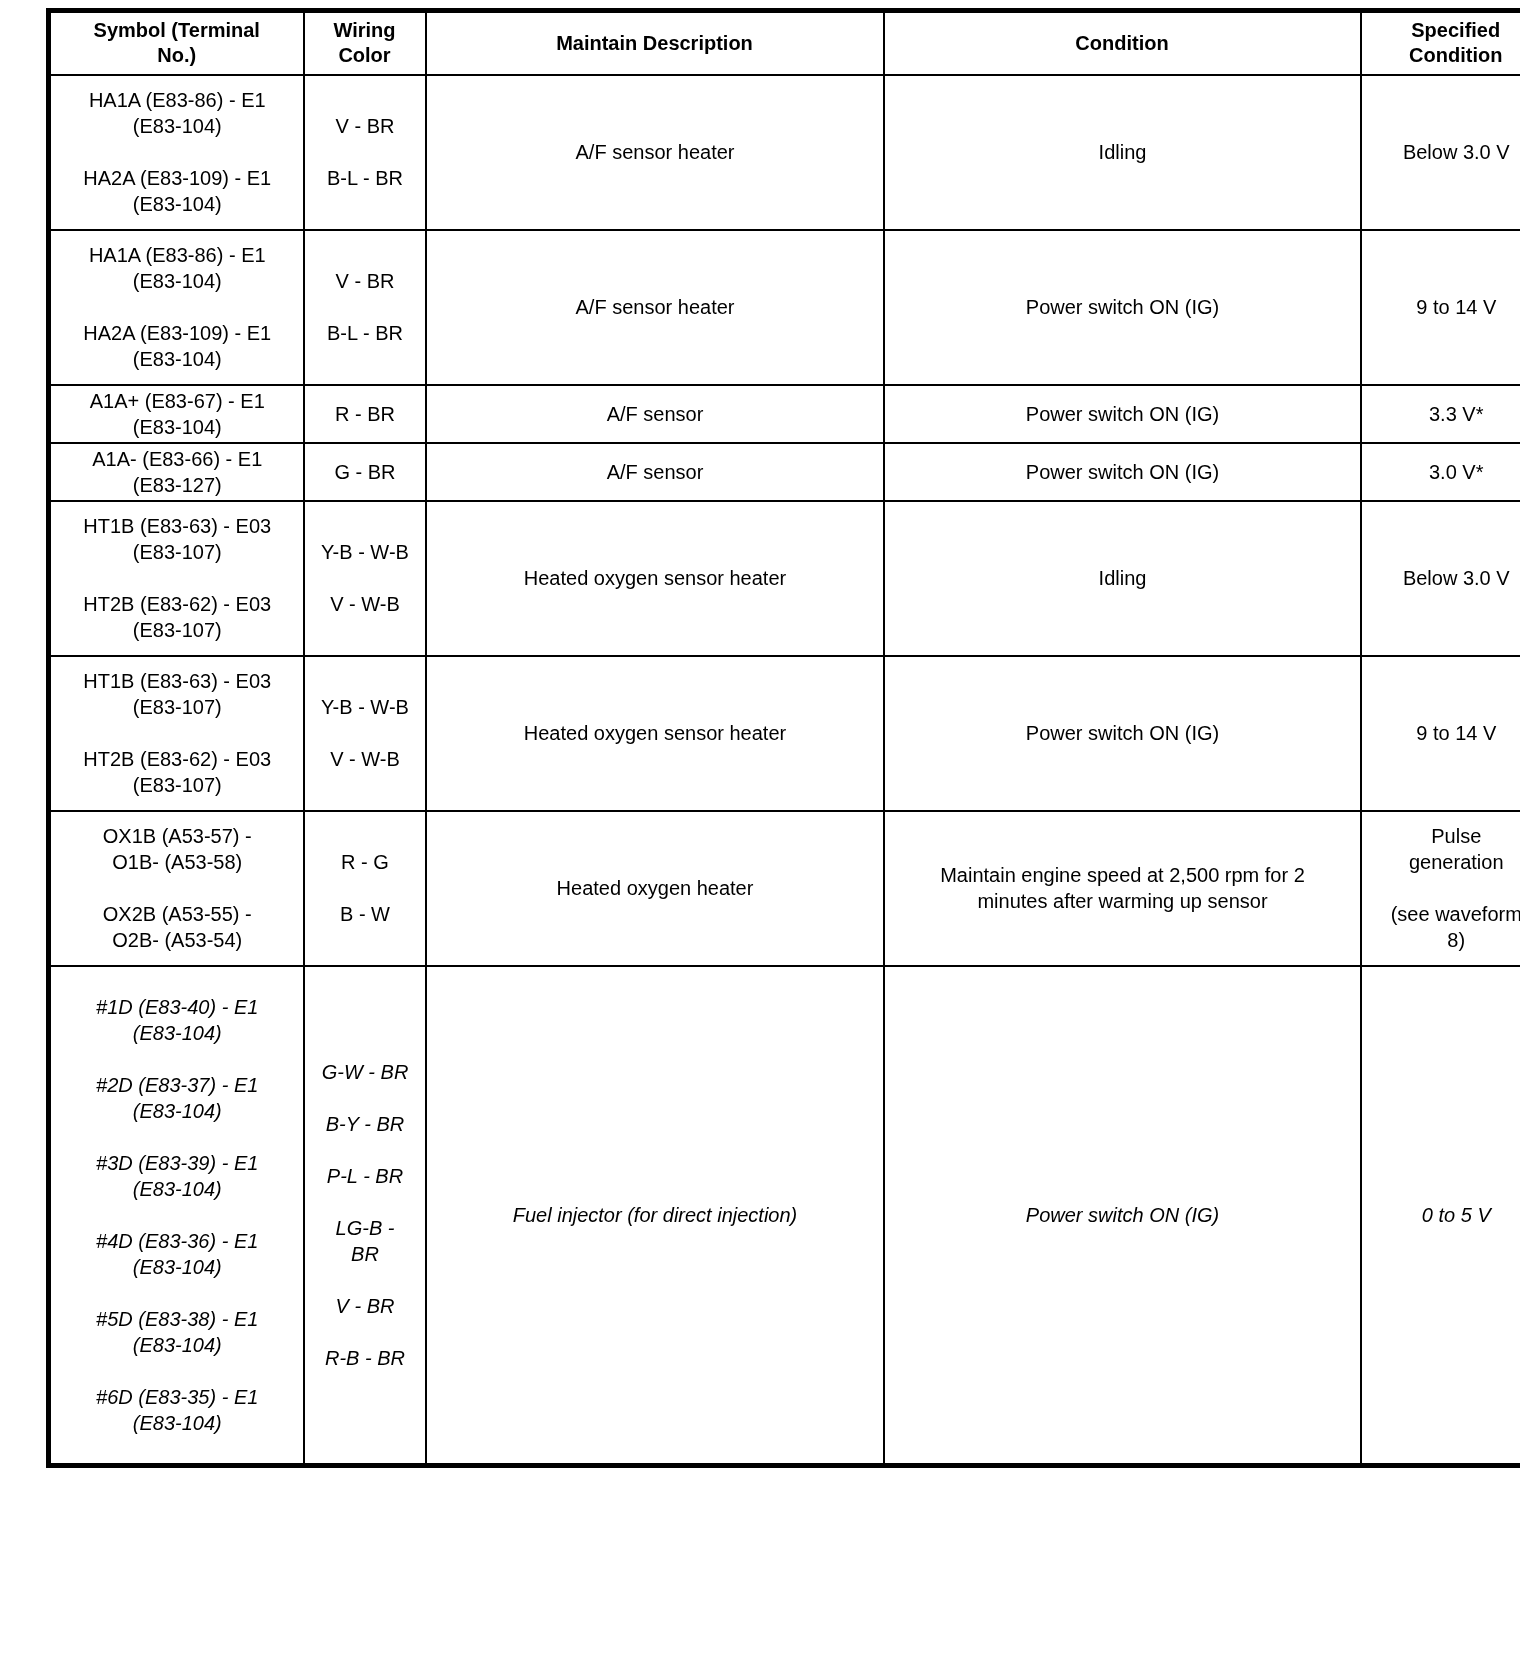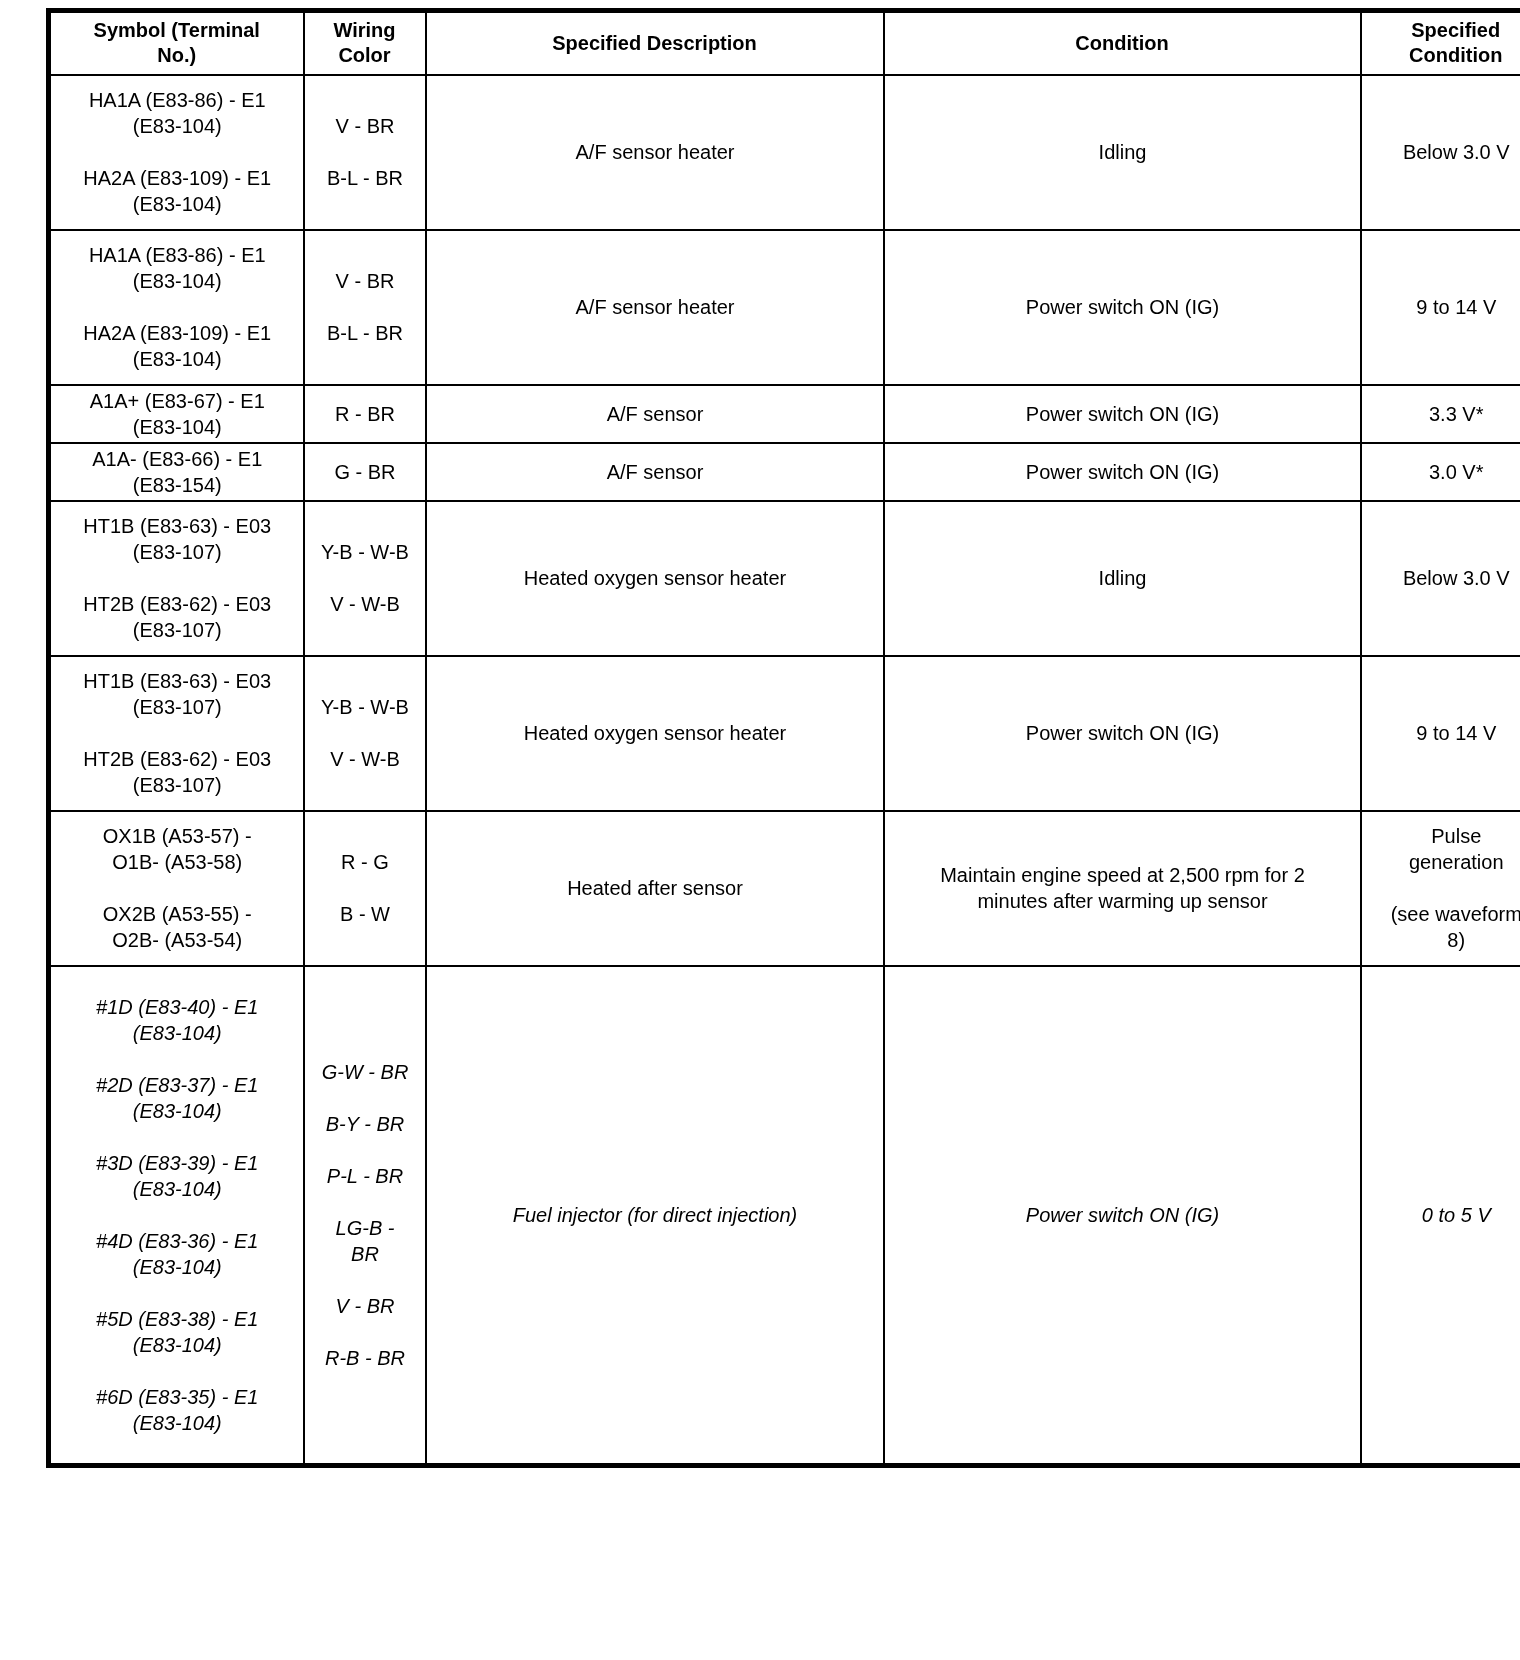--- a/index.html
+++ b/index.html
@@ -70,21 +70,21 @@
       <col class="c-description">
       <col class="c-condition">
       <col class="c-specified">
     </colgroup>
     <thead>
       <tr class="h-head">
         <th>Symbol (Terminal
 No.)</th>
         <th>Wiring
 Color</th>
-        <th>Specified Description</th>
+        <th>Maintain Description</th>
         <th>Condition</th>
         <th>Specified
 Condition</th>
       </tr>
     </thead>
     <tbody>
       <tr class="h-tall">
         <td>HA1A (E83-86) - E1
 (E83-104)
 
@@ -113,21 +113,21 @@
       <tr class="h-med">
         <td>A1A+ (E83-67) - E1
 (E83-104)</td>
         <td>R - BR</td>
         <td>A/F sensor</td>
         <td>Power switch ON (IG)</td>
         <td>3.3 V*</td>
       </tr>
       <tr class="h-med">
         <td>A1A- (E83-66) - E1
-(E83-154)</td>
+(E83-127)</td>
         <td>G - BR</td>
         <td>A/F sensor</td>
         <td>Power switch ON (IG)</td>
         <td>3.0 V*</td>
       </tr>
       <tr class="h-tall">
         <td>HT1B (E83-63) - E03
 (E83-107)
 
 HT2B (E83-62) - E03
@@ -154,21 +154,21 @@
       </tr>
       <tr class="h-tall">
         <td>OX1B (A53-57) -
 O1B- (A53-58)
 
 OX2B (A53-55) -
 O2B- (A53-54)</td>
         <td>R - G
 
 B - W</td>
-        <td>Heated after sensor</td>
+        <td>Heated oxygen heater</td>
         <td>Maintain engine speed at 2,500 rpm for 2
 minutes after warming up sensor</td>
         <td>Pulse
 generation
 
 (see waveform
 8)</td>
       </tr>
       <tr class="h-huge">
         <td>#1D (E83-40) - E1

